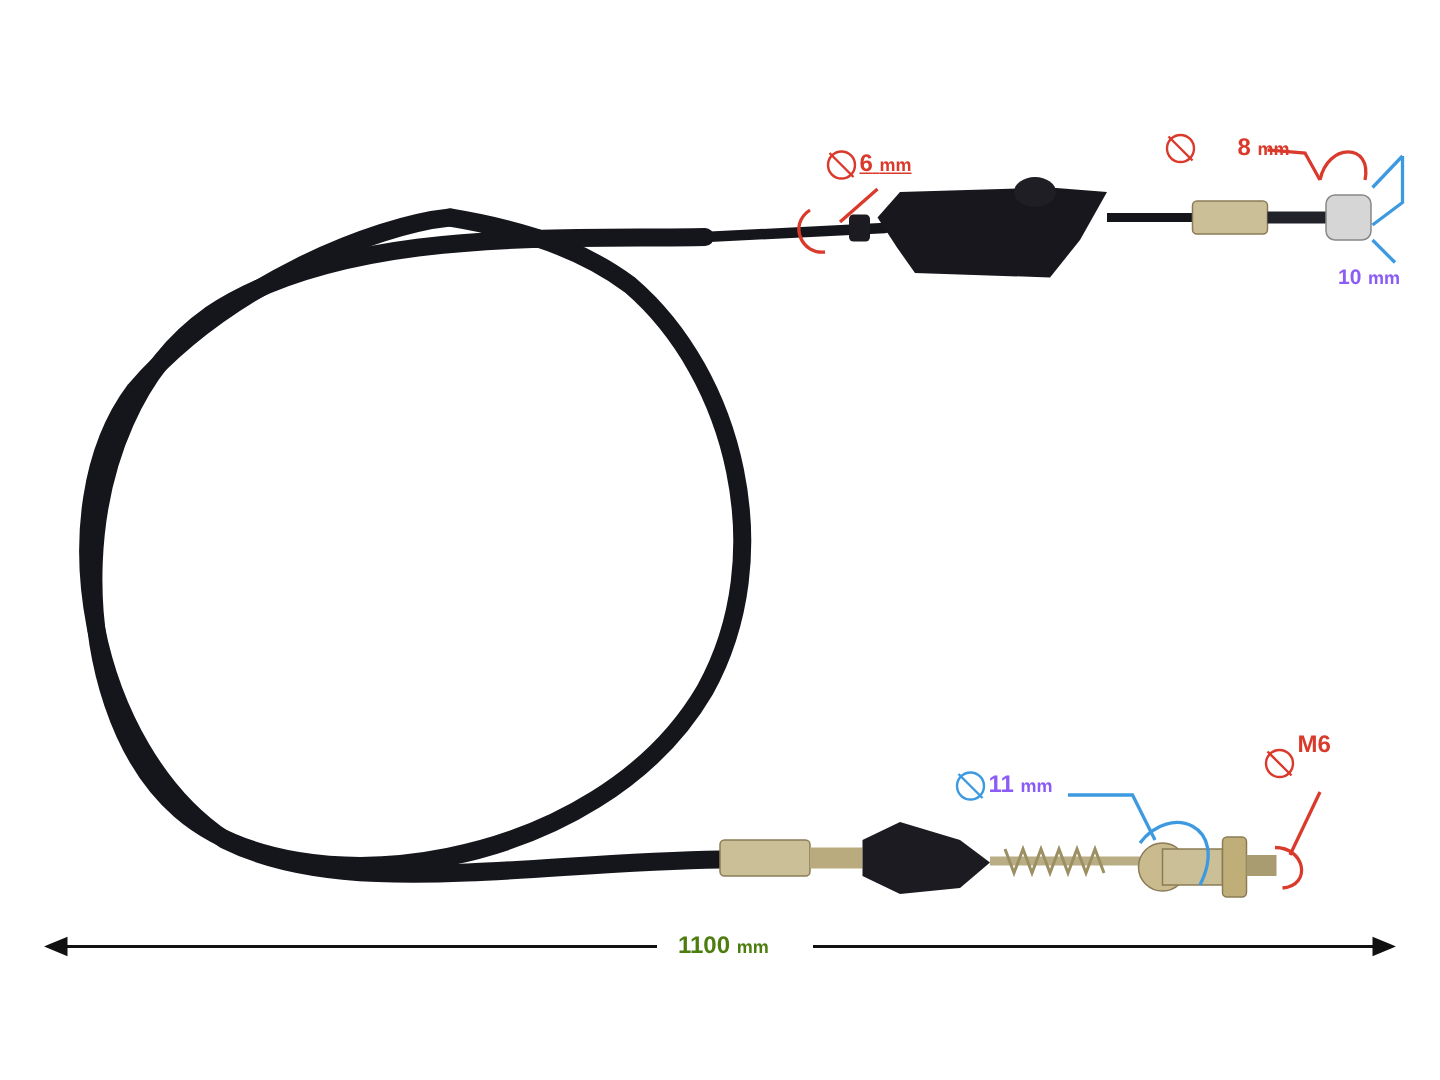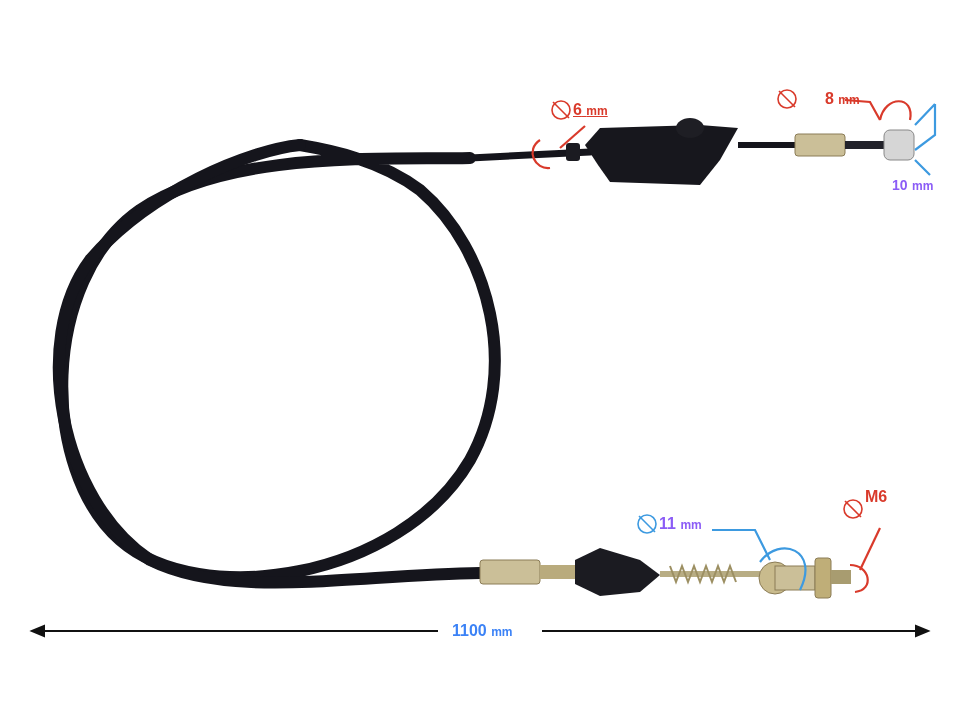--- a/index.html
+++ b/index.html
@@ -3,21 +3,21 @@
 <meta charset="utf-8">
 <style>
   html, body { margin:0; padding:0; background:#ffffff; }
   body { width:960px; height:720px; position:relative; overflow:hidden; font-family:"Liberation Sans", sans-serif; }
   svg.scene { position:absolute; left:0; top:0; }
   .lbl { position:absolute; font-weight:bold; white-space:nowrap; }
   .lbl .num { font-size:16px; }
   .lbl .unit { font-size:12px; }
   .red { color:#d93a2b; }
   .blue { color:#8b5cf6; }
-  .black { color:#3b82f6; }
+  .black { color:#4d7c0f; }
 </style>
 </head>
 <body>
 
 <svg class="scene" width="960" height="720" viewBox="0 0 960 720">
 
   <g fill="none" stroke="#15151c" stroke-linecap="round">
     <path d="M470,158 C380,160 230,150 140,210 C40,280 40,470 120,540 C200,610 400,580 470,460 C520,370 490,250 420,190 C380,160 330,150 300,145" stroke-width="12"></path>
     <path d="M300,145 C250,150 150,190 90,260 C30,340 60,500 150,560 C230,600 350,575 480,573" stroke-width="12"></path>
     <path d="M470,158 L590,152" stroke-width="7"></path>

